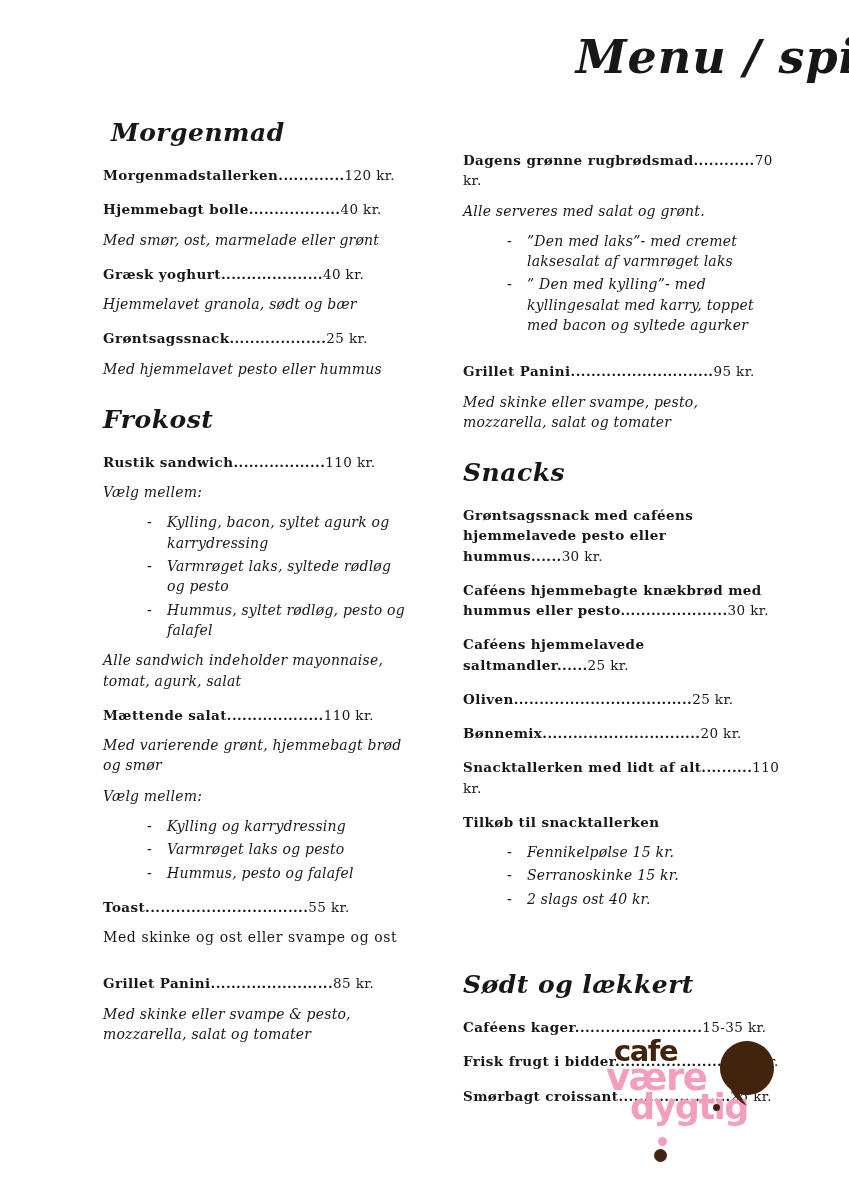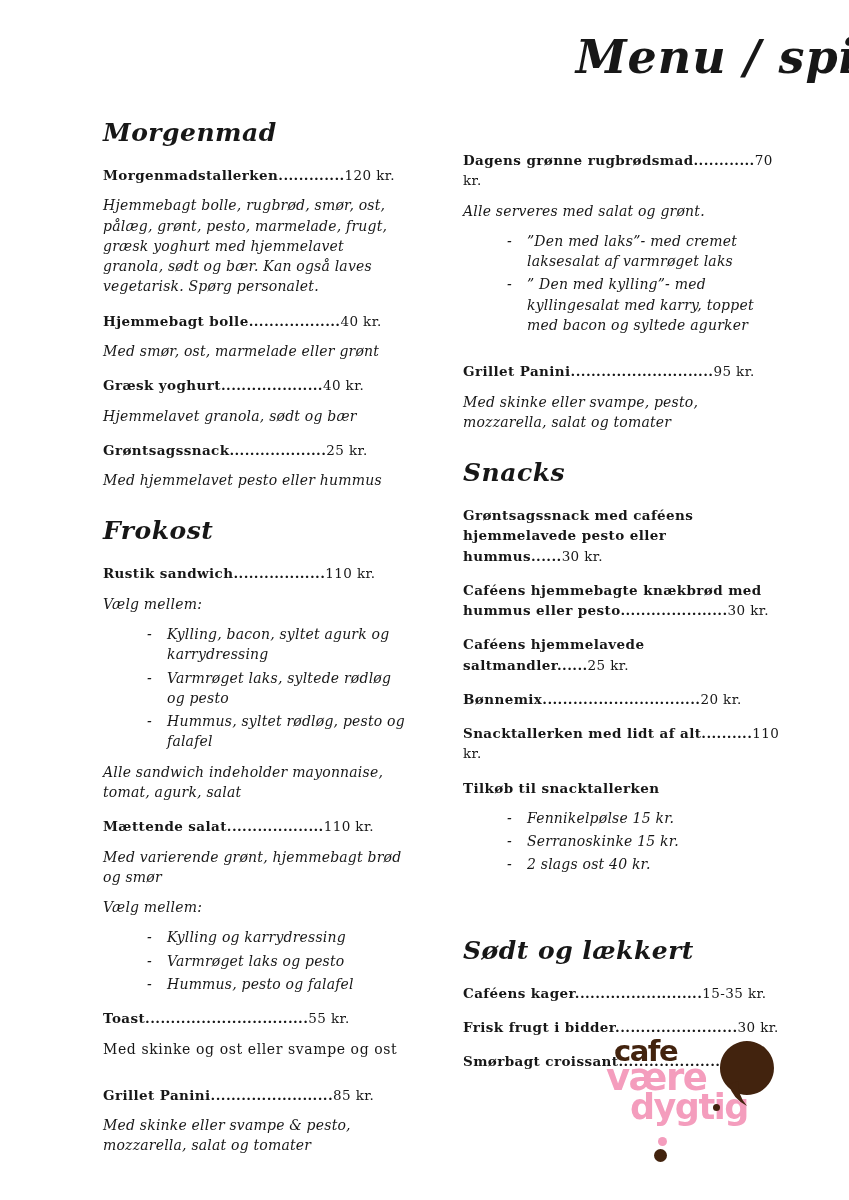--- a/index.html
+++ b/index.html
@@ -10,21 +10,21 @@
   .title{
     position:absolute;top:30px;left:0;width:100%;margin:0;text-align:right;
     font-size:46px;font-style:italic;font-weight:bold;letter-spacing:1px;padding-left:35px;
   }
   .col{position:absolute;}
   .col-left{left:103px;top:118px;width:302px;}
   .col-right{left:463px;top:136px;width:318px;}
   .section{
     margin:26px 0 18px;font-size:25px;font-style:italic;font-weight:bold;letter-spacing:0.5px;
   }
-  .section.first{margin-top:0;}
+  .section.first{margin-top:0;margin-left:8px;}
   .section.sodt{margin-top:61px;}
   .row{margin:14px 0 0;font-size:13.5px;line-height:1.5;letter-spacing:0.4px;}
   .row.mt-lg{margin-top:26px;}
   .nm,.dt{font-weight:bold;margin-top:48px;}
   .pr{font-weight:normal;}
   .desc{margin:10px 0 0;font-size:14px;font-style:italic;line-height:1.45;letter-spacing:0.2px;}
   .desc.plain{font-style:normal;letter-spacing:0.6px;}
   .bullets{
     margin:10px 0 0;padding:0 0 0 44px;list-style:none;
     font-style:italic;font-size:14px;line-height:1.45;letter-spacing:0.2px;
@@ -52,21 +52,20 @@
 
 <div class="page">
 
   <h1 class="title">Menu / spis</h1>
 
   <div class="col col-left">
 
     <h2 class="section first">Morgenmad</h2>
 
     <div class="row"><span class="nm">Morgenmadstallerken</span><span class="dt">.............</span><span class="pr">120 kr.</span></div>
-    <p class="desc">Hjemmebagt bolle, rugbrød, smør, ost, pålæg, grønt, pesto, marmelade, frugt, græsk yoghurt med hjemmelavet granola, sødt og bær. Kan også laves vegetarisk. Spørg personalet.</p>
 
     <div class="row"><span class="nm">Hjemmebagt bolle</span><span class="dt">..................</span><span class="pr">40 kr.</span></div>
     <p class="desc">Med smør, ost, marmelade eller grønt</p>
 
     <div class="row"><span class="nm">Græsk yoghurt</span><span class="dt">....................</span><span class="pr">40 kr.</span></div>
     <p class="desc">Hjemmelavet granola, sødt og bær</p>
 
     <div class="row"><span class="nm">Grøntsagssnack</span><span class="dt">...................</span><span class="pr">25 kr.</span></div>
     <p class="desc">Med hjemmelavet pesto eller hummus</p>
 
@@ -111,20 +110,21 @@
     <p class="desc">Med skinke eller svampe, pesto, mozzarella, salat og tomater</p>
 
     <h2 class="section">Snacks</h2>
 
     <div class="row"><span class="nm">Grøntsagssnack med caféens hjemmelavede pesto eller hummus</span><span class="dt">......</span><span class="pr">30 kr.</span></div>
 
     <div class="row"><span class="nm">Caféens hjemmebagte knækbrød med hummus eller pesto</span><span class="dt">.....................</span><span class="pr">30 kr.</span></div>
 
     <div class="row"><span class="nm">Caféens hjemmelavede saltmandler</span><span class="dt">......</span><span class="pr">25 kr.</span></div>
 
+    <div class="row"><span class="nm">Oliven</span><span class="dt">...................................</span><span class="pr">25 kr.</span></div>
 
     <div class="row"><span class="nm">Bønnemix</span><span class="dt">...............................</span><span class="pr">20 kr.</span></div>
 
     <div class="row"><span class="nm">Snacktallerken med lidt af alt</span><span class="dt">..........</span><span class="pr">110 kr.</span></div>
 
     <div class="row"><span class="nm">Tilkøb til snacktallerken</span></div>
     <ul class="bullets">
       <li>Fennikelpølse 15 kr.</li>
       <li>Serranoskinke 15 kr.</li>
       <li>2 slags ost 40 kr.</li>

